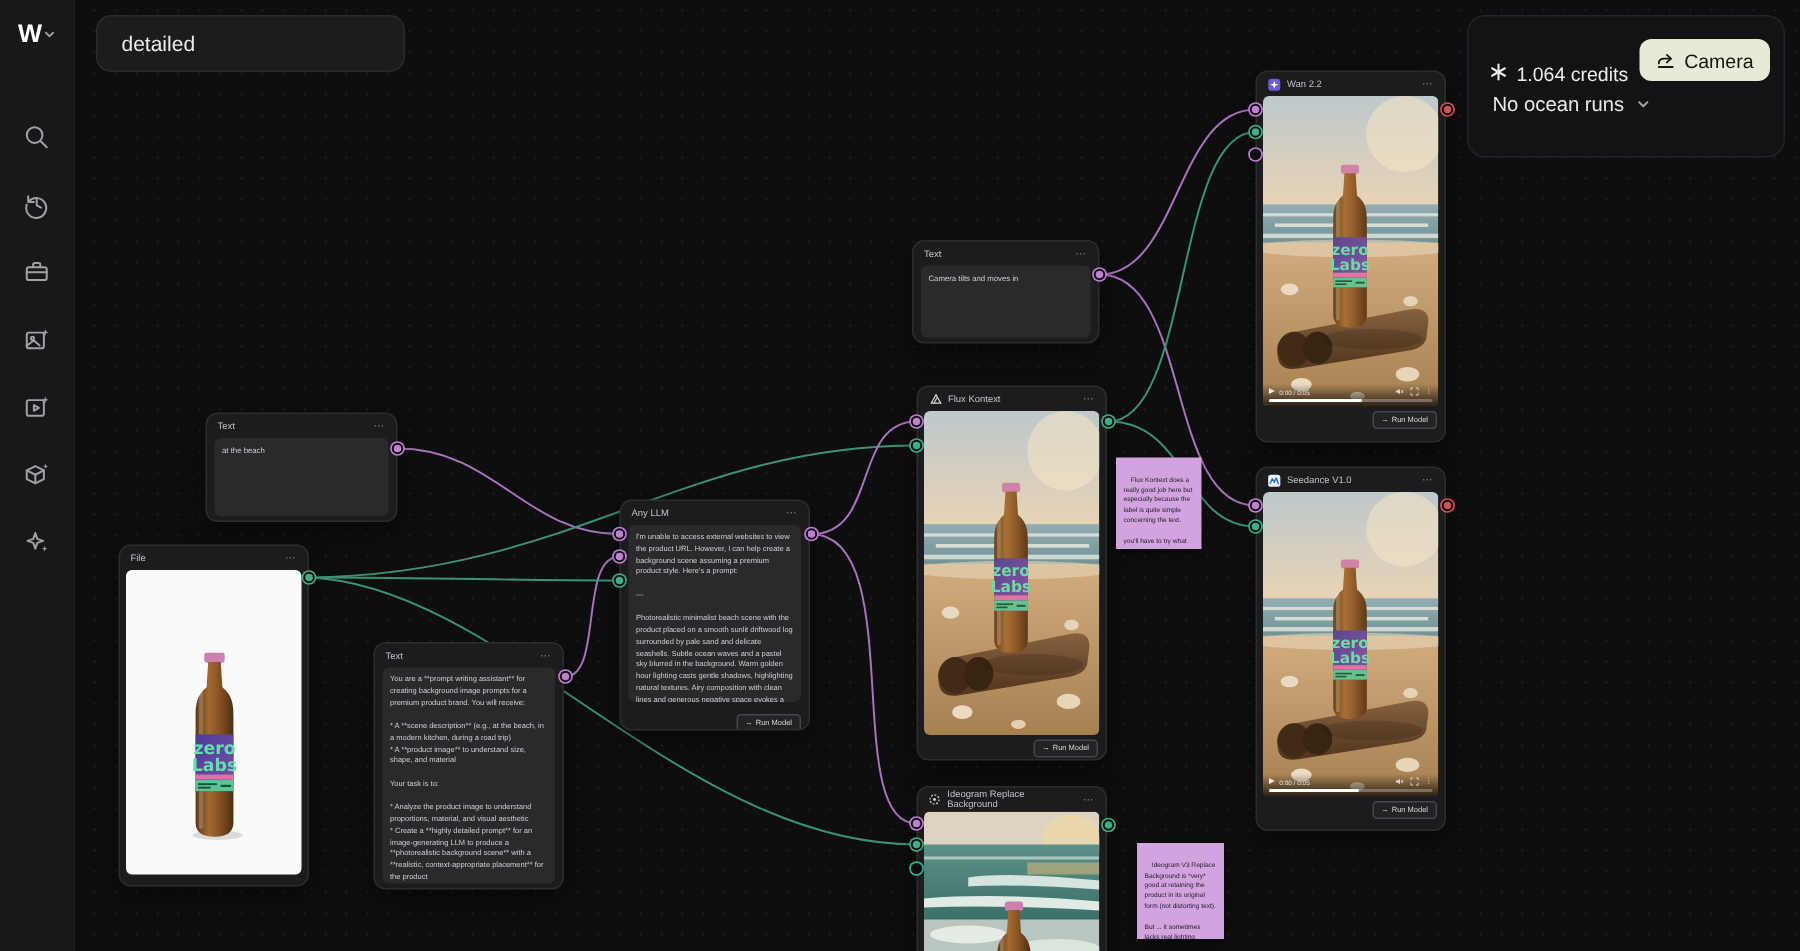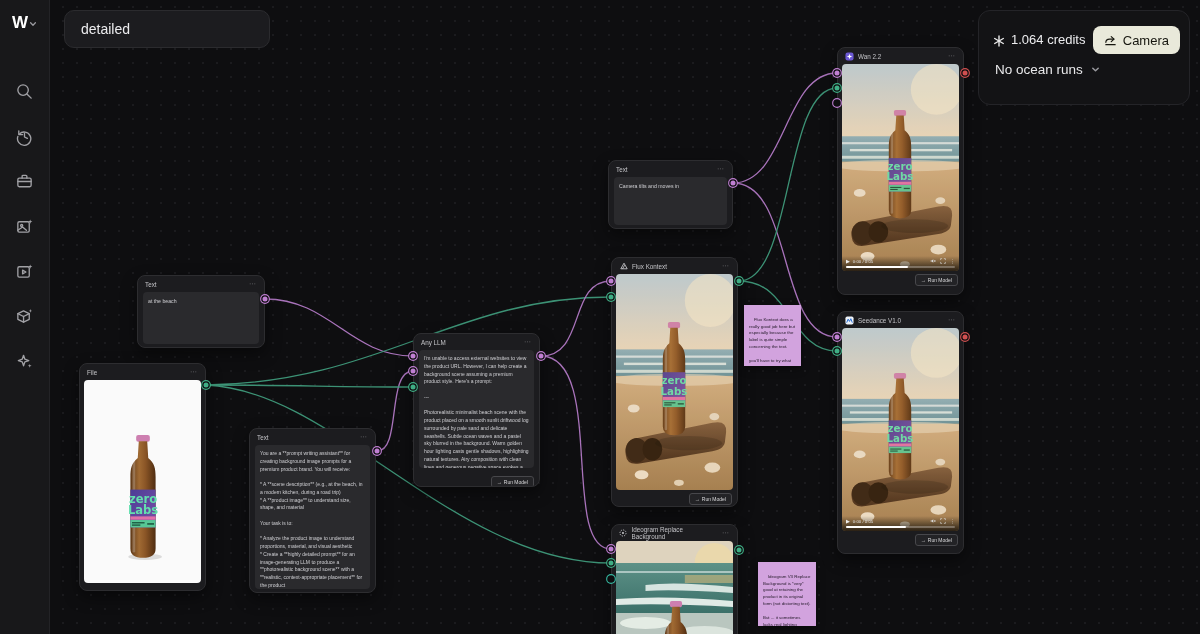--- a/index.html
+++ b/index.html
@@ -21,21 +21,21 @@
   .sicon { width:21px; height:21px; display:flex; align-items:center; justify-content:center; opacity:.85; cursor:pointer; }
   .sicon svg { stroke:#b9b9be; fill:none; stroke-width:1.4; stroke-linecap:round; stroke-linejoin:round; }
 
   
   .title-pill { position:absolute; left:64px; top:10px; width:206px; height:38px;
     background:#1c1c1f; border:1px solid #2b2b2e; border-radius:10px; z-index:20;
     display:flex; align-items:center; padding-left:16px;
     color:#ececee; font-size:14px; }
   .top-panel { position:absolute; left:978px; top:10px; width:212px; height:95px;
     background:#131315; border:1px solid #242428; border-radius:12px; z-index:20; }
-  .credits-row { position:absolute; left:14px; top:21px; display:flex; align-items:flex-end; gap:6px;
+  .credits-row { position:absolute; left:14px; top:31px; display:flex; align-items:flex-start; gap:6px;
     color:#ededef; font-size:13px; }
   .share-btn { position:absolute; right:9px; top:15px; height:28px;
     background:#e9e9da; border-radius:8px; display:flex; align-items:center; gap:6px;
     padding:0 11px; color:#16160f; font-size:13px; font-weight:500; cursor:pointer; }
   .runs-row { position:absolute; left:16px; top:51px; display:flex; align-items:center; gap:8px;
     color:#e8e8ea; font-size:13.5px; cursor:pointer; }
 
   
   .wires { position:absolute; inset:0; z-index:1; }
   .wires path { fill:none; stroke-width:1.3; opacity:.95; }

